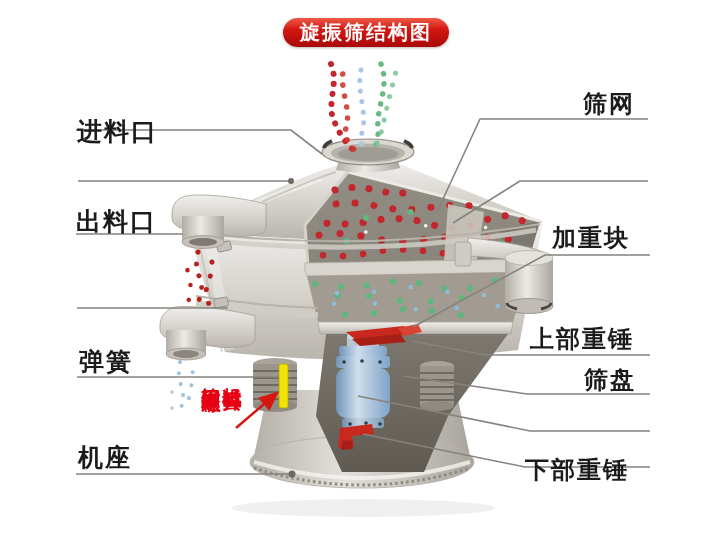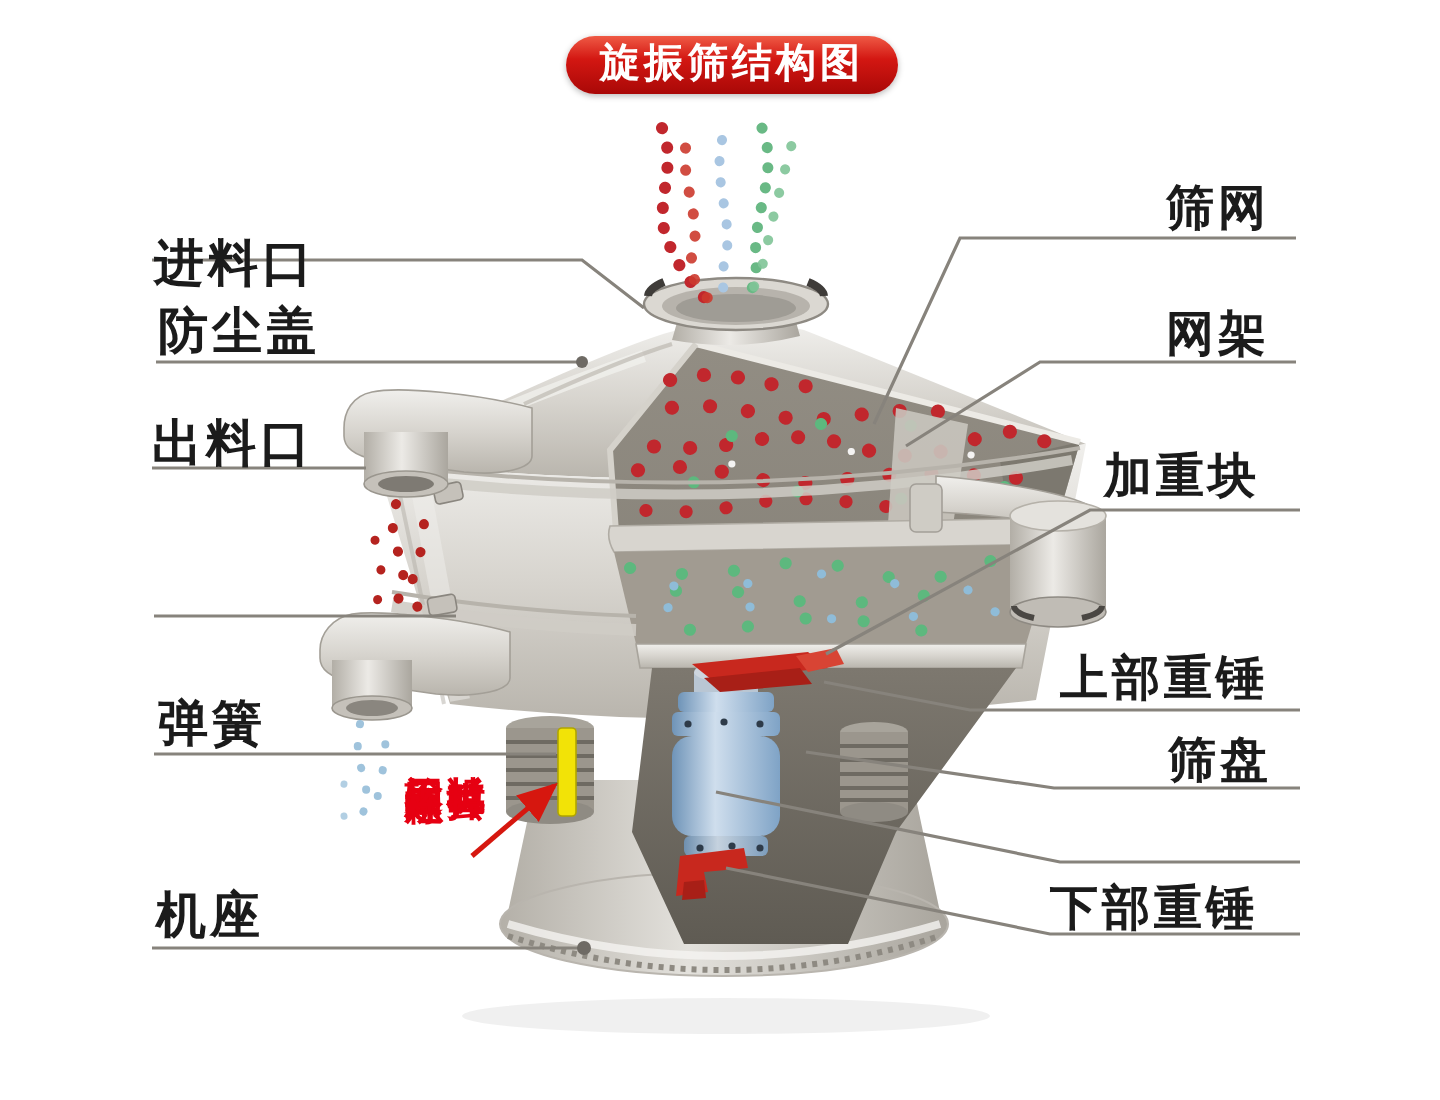--- a/index.html
+++ b/index.html
@@ -239,28 +239,26 @@
     </g>
 
     <line x1="236" y1="428" x2="277" y2="393" stroke="#d6170f" stroke-width="2.5" marker-end="url(#arrowR)"></line>
   </svg>
 
   <div class="badge">
     <span>旋振筛结构图</span>
   </div>
 
   <div class="lbl l" style="left:77px;top:115px">进料口</div>
-  <div class="lbl l" style="left:79px;top:149px">防尘盖</div>
   <div class="lbl l" style="left:76px;top:205px">出料口</div>
   <div class="lbl l" style="left:79px;top:345px">弹簧</div>
   <div class="lbl l" style="left:78px;top:441px">机座</div>
 
   <div class="lbl r" style="left:583px;top:88px">筛网</div>
-  <div class="lbl r" style="left:583px;top:151px">网架</div>
   <div class="lbl r" style="left:552px;top:222px">加重块</div>
   <div class="lbl r" style="left:530px;top:323px">上部重锤</div>
   <div class="lbl r" style="left:584px;top:364px">筛盘</div>
-  <div class="lbl r" style="left:525px;top:438px">下部重锤</div>
+  <div class="lbl r" style="left:525px;top:454px">下部重锤</div>
 
   <div class="annot">试机时去掉
 运输用固定螺栓</div>
 
 </div>
 
 </body></html>

